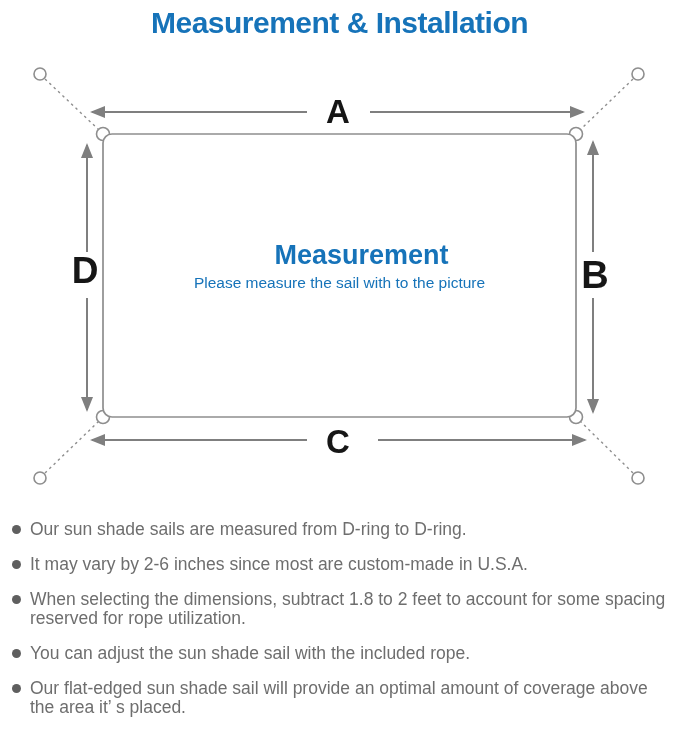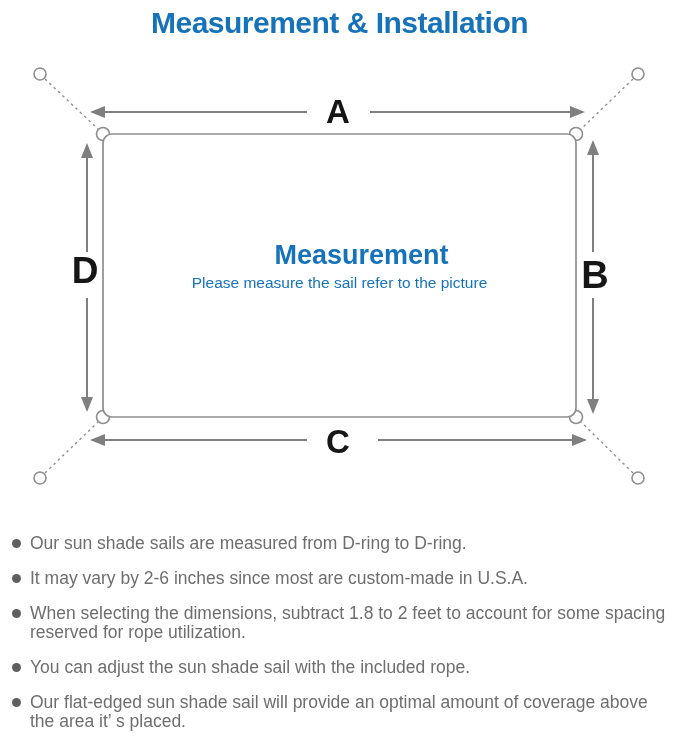--- a/index.html
+++ b/index.html
@@ -60,21 +60,21 @@
     padding-left:44px;
   }
   .center-subtitle{
     position:absolute;left:103px;width:473px;top:223px;
     text-align:center;
     font-size:15.5px;line-height:20px;
     color:var(--accent-blue);
   }
   .notes{
     list-style:none;
-    margin-top:14px;
+    margin-top:0;
     padding:0 4px 0 12px;
   }
   .note{
     display:flex;
     align-items:flex-start;
     margin-bottom:16px;
     color:var(--text-gray);
     font-size:17.5px;
     line-height:19px;
   }
@@ -131,21 +131,21 @@
       <line class="ln" x1="593" y1="202" x2="593" y2="92" marker-end="url(#arrow)"></line>
       <line class="ln" x1="593" y1="248" x2="593" y2="362" marker-end="url(#arrow)"></line>
     </svg>
 
     <div class="dim-label label-a">A</div>
     <div class="dim-label label-b">B</div>
     <div class="dim-label label-c">C</div>
     <div class="dim-label label-d">D</div>
 
     <div class="center-heading">Measurement</div>
-    <div class="center-subtitle">Please measure the sail refer to the picture</div>
+    <div class="center-subtitle">Please measure the sail with to the picture</div>
   </div>
 
   <ul class="notes">
     <li class="note">
       <span class="dot"></span>
       <span class="note-text">Our sun shade sails are measured from D-ring to D-ring.</span>
     </li>
     <li class="note">
       <span class="dot"></span>
       <span class="note-text">It may vary by 2-6 inches since most are custom-made in U.S.A.</span>

